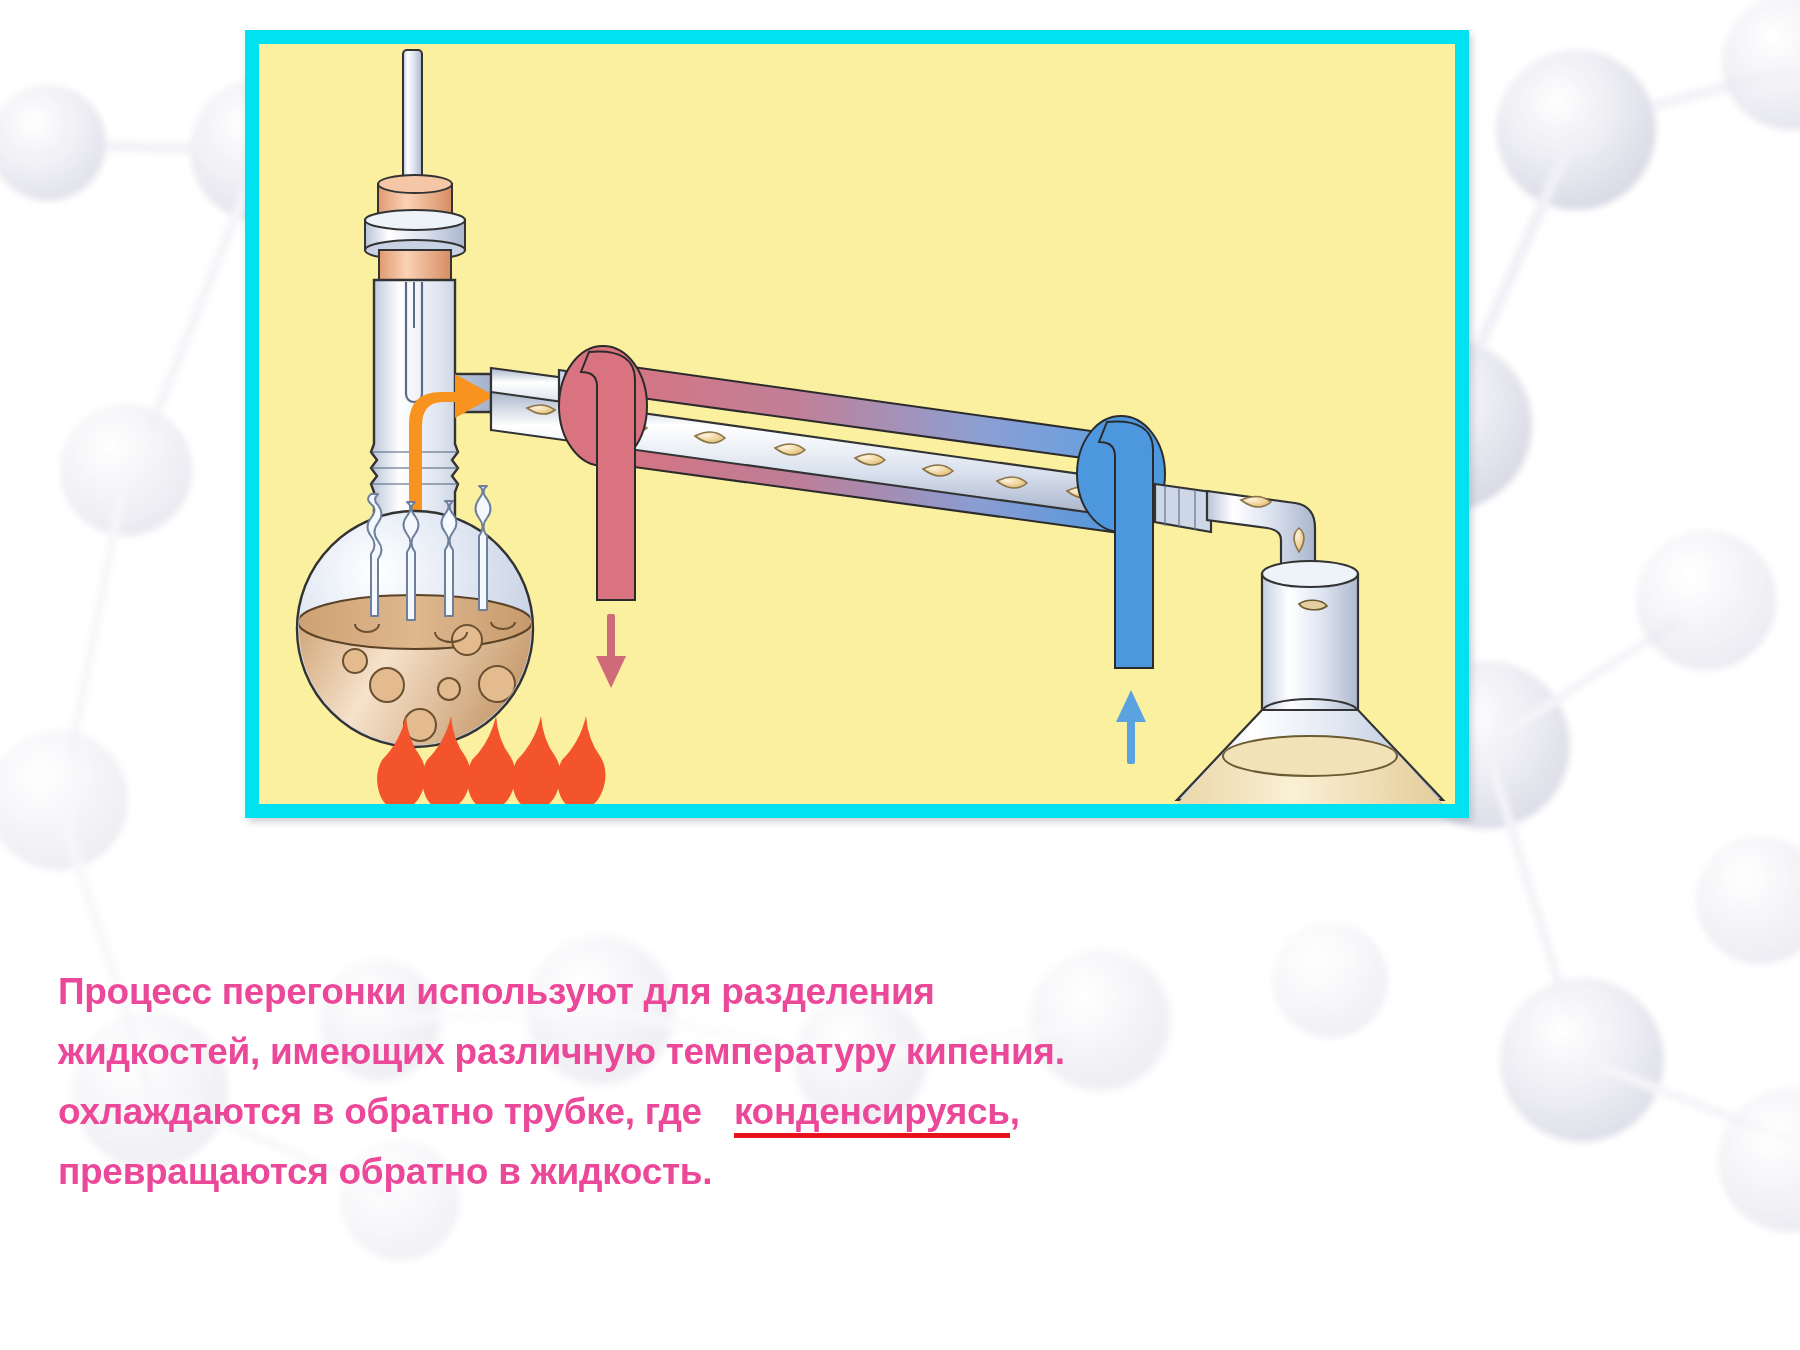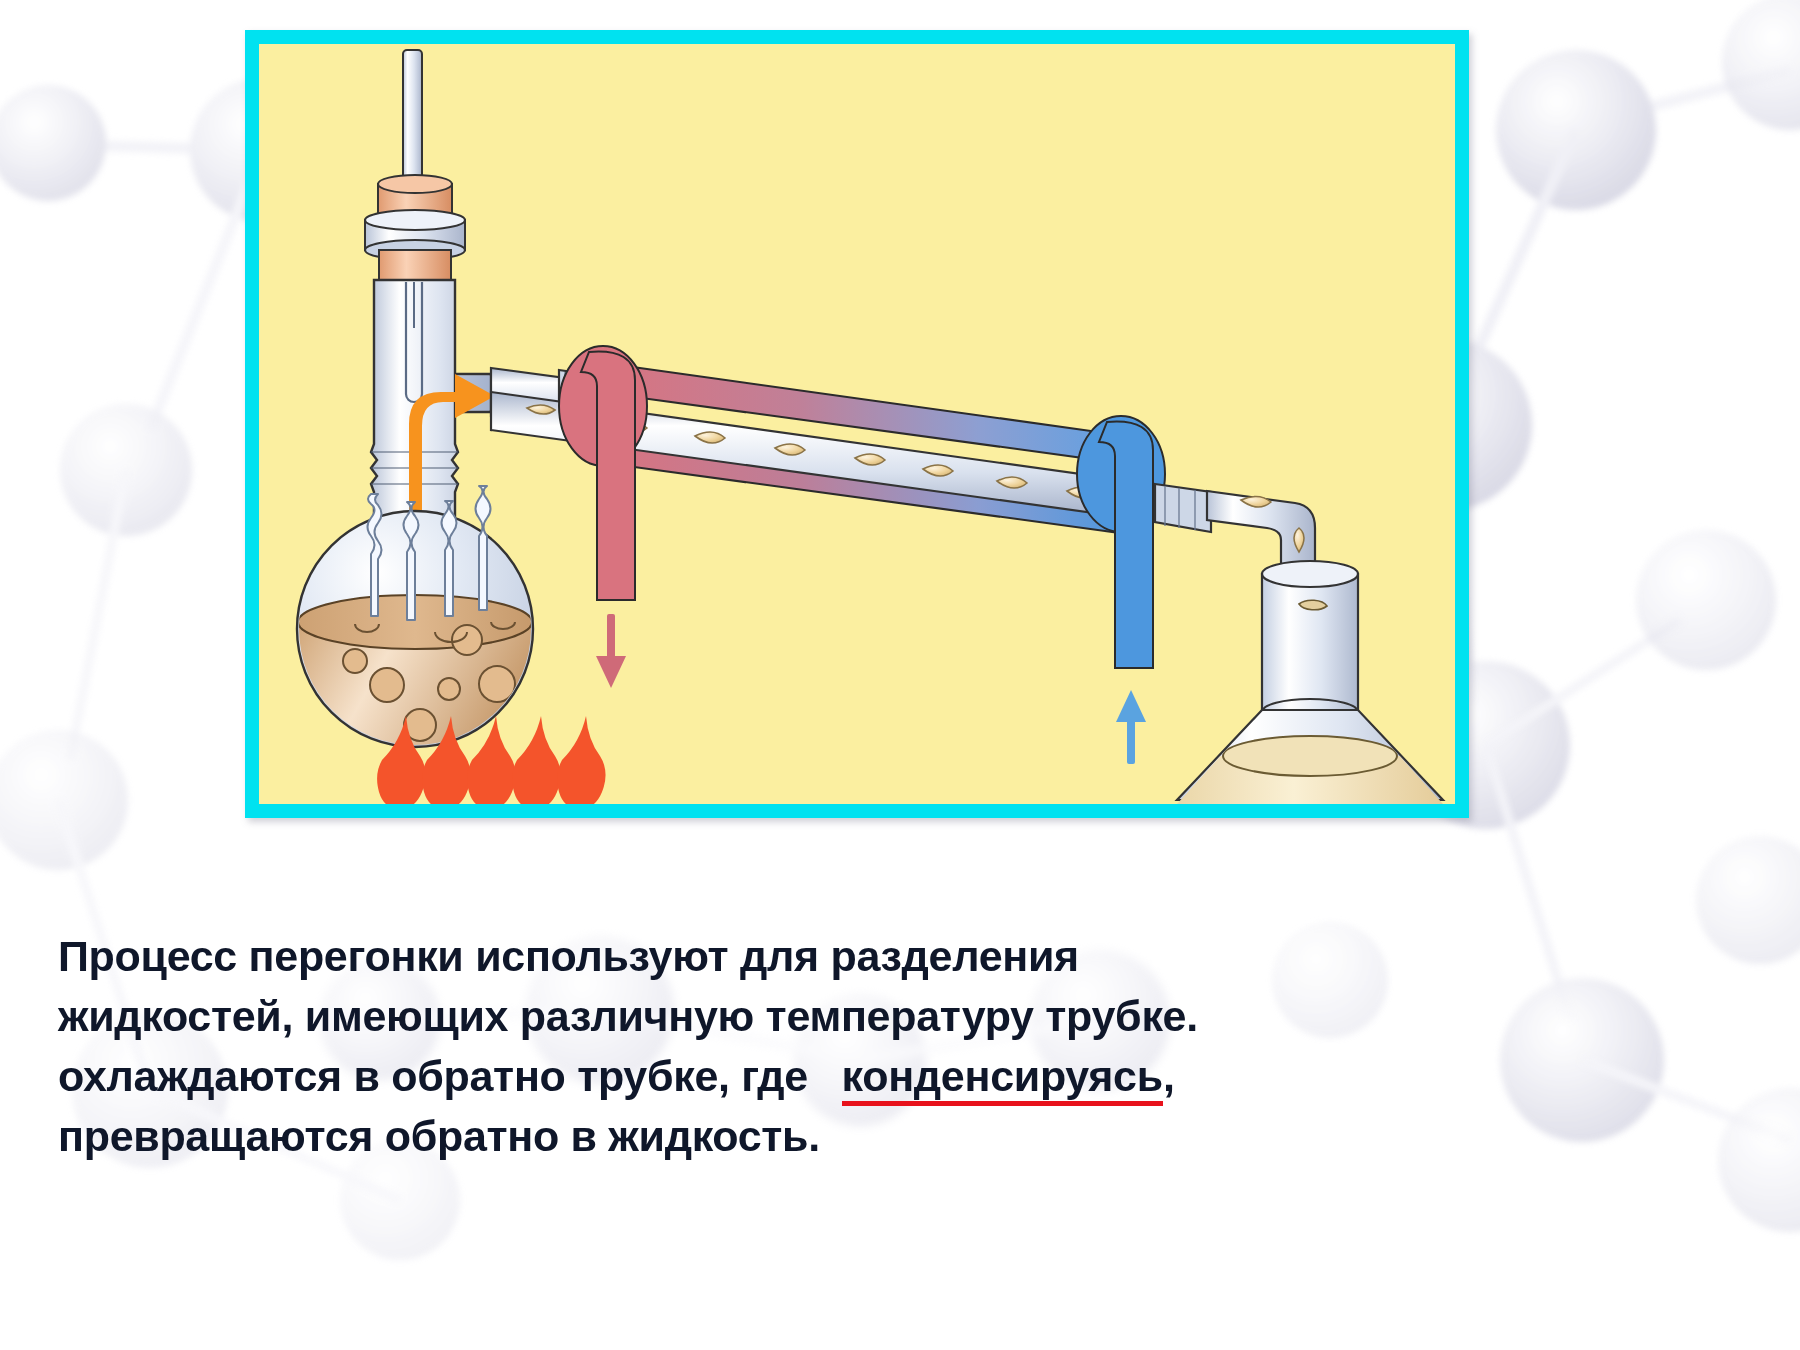--- a/index.html
+++ b/index.html
@@ -29,26 +29,26 @@
   #illustration-canvas{
     position:relative;
     width:100%;height:100%;
     background:#fbefa0;
     overflow:hidden;
   }
   #illustration-canvas svg{display:block;}
   
   #caption{
     position:absolute;
-    left:58px;top:926px;
+    left:58px;top:962px;
     width:1700px;
     z-index:3;
-    color:#0f172a;
+    color:#ec4899;
     font-weight:bold;
-    font-size:43px;
+    font-size:37px;
     line-height:60px;
     letter-spacing:-0.3px;
   }
   #caption .line{white-space:nowrap;}
   .hl{
     border-bottom:5px solid #e8121c;
     padding-bottom:1px;
     margin-left:22px;
   }
 </style>
@@ -368,16 +368,16 @@
 
         <path d="M1040 560 a16 9 0 0 0 28 2 a16 9 0 0 0 -28 -2 z" fill="#e3cf9f" stroke="#6b5b33" stroke-width="1.6"></path>
       </g>
 
     </svg>
   </div>
 </div>
 
 <div id="caption">
   <div class="line">Процесс перегонки используют для разделения</div>
-  <div class="line">жидкостей, имеющих различную температуру трубке.</div>
+  <div class="line">жидкостей, имеющих различную температуру кипения.</div>
   <div class="line"><span>охлаждаются в обратно трубке, где </span><span class="hl">конденсируясь</span><span>,</span></div>
   <div class="line">превращаются обратно в жидкость.</div>
 </div>
 
 </body></html>

